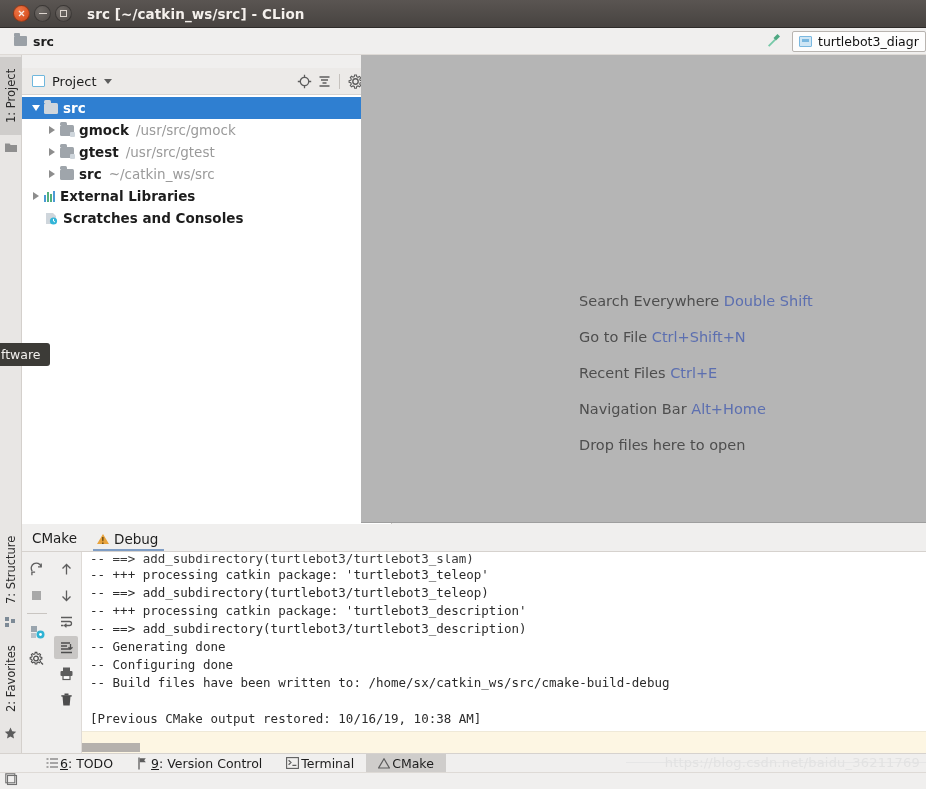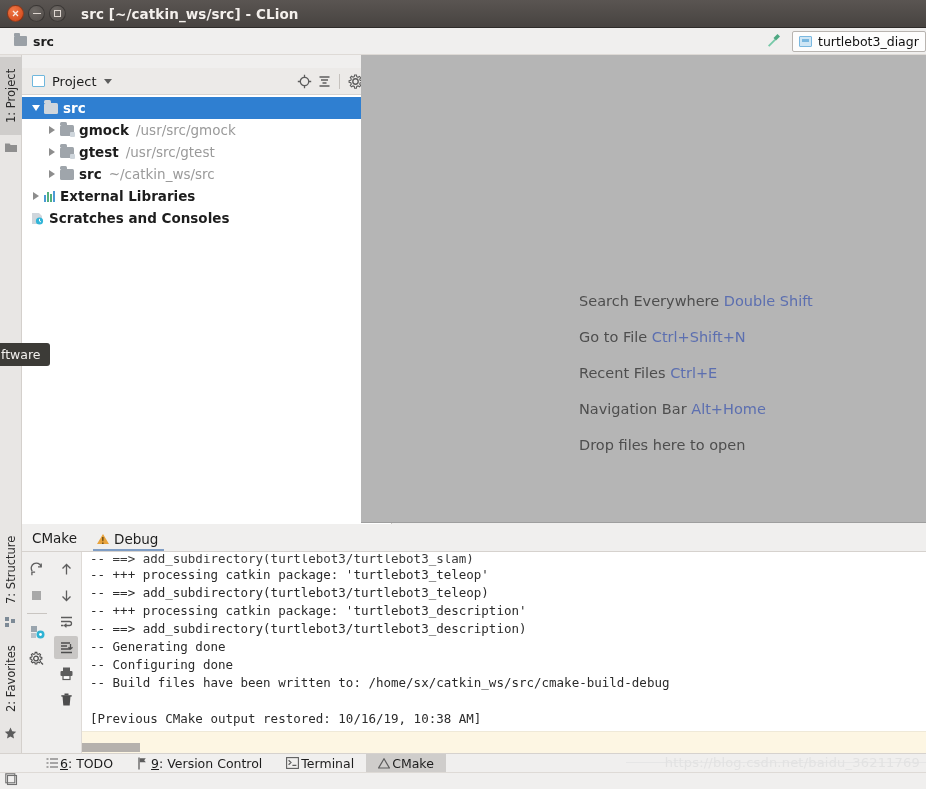--- a/index.html
+++ b/index.html
@@ -10,21 +10,21 @@
     overflow: hidden;
     background: #f0efee;
   }
   #app { position: relative; width: 926px; height: 789px; }
 
   
   .titlebar {
     height: 28px;
     background: linear-gradient(to bottom, #5a5552, #474340);
     display: flex; align-items: center;
-    padding-left: 7px;
+    padding-left: 13px;
     border-bottom: 1px solid #2e2b29;
   }
   .wbtn {
     width: 17px; height: 17px; border-radius: 50%;
     margin-right: 4px;
     display: flex; align-items: center; justify-content: center;
     font-size: 10px; color: #f2e9e4;
     border: 1px solid rgba(0,0,0,.35);
   }
   .wbtn.close { background: radial-gradient(circle at 35% 30%, #f07746, #cf4416); }
@@ -371,21 +371,21 @@
           </span>
         <span style="display:flex;align-items:flex-end;height:12px;gap:1px;">
           <i style="width:2px;height:7px;background:#4c9ad6;display:block;"></i>
           <i style="width:2px;height:10px;background:#53b07c;display:block;"></i>
           <i style="width:2px;height:8px;background:#53b07c;display:block;"></i>
           <i style="width:2px;height:11px;background:#4c9ad6;display:block;"></i>
         </span>
         <span class="tname">External Libraries</span>
       </div>
 
-      <div class="trow" style="padding-left:8px;align-items:center;">
+      <div class="trow" style="padding-left:22px;align-items:center;">
         <span style="position:relative;width:14px;height:13px;flex:none;">
           <svg width="14" height="13" viewBox="0 0 14 13">
               <path d="M2 1h7l3 3v8H2z" fill="#cfd6dc"></path>
               <circle cx="9.5" cy="9" r="3.6" fill="#32b5d8"></circle>
               <path d="M9.5 6.9v2.2l1.5.9" stroke="#fff" stroke-width="1" fill="none"></path>
             </svg>
         </span>
         <span class="tname">Scratches and Consoles</span>
       </div>
     </div>

